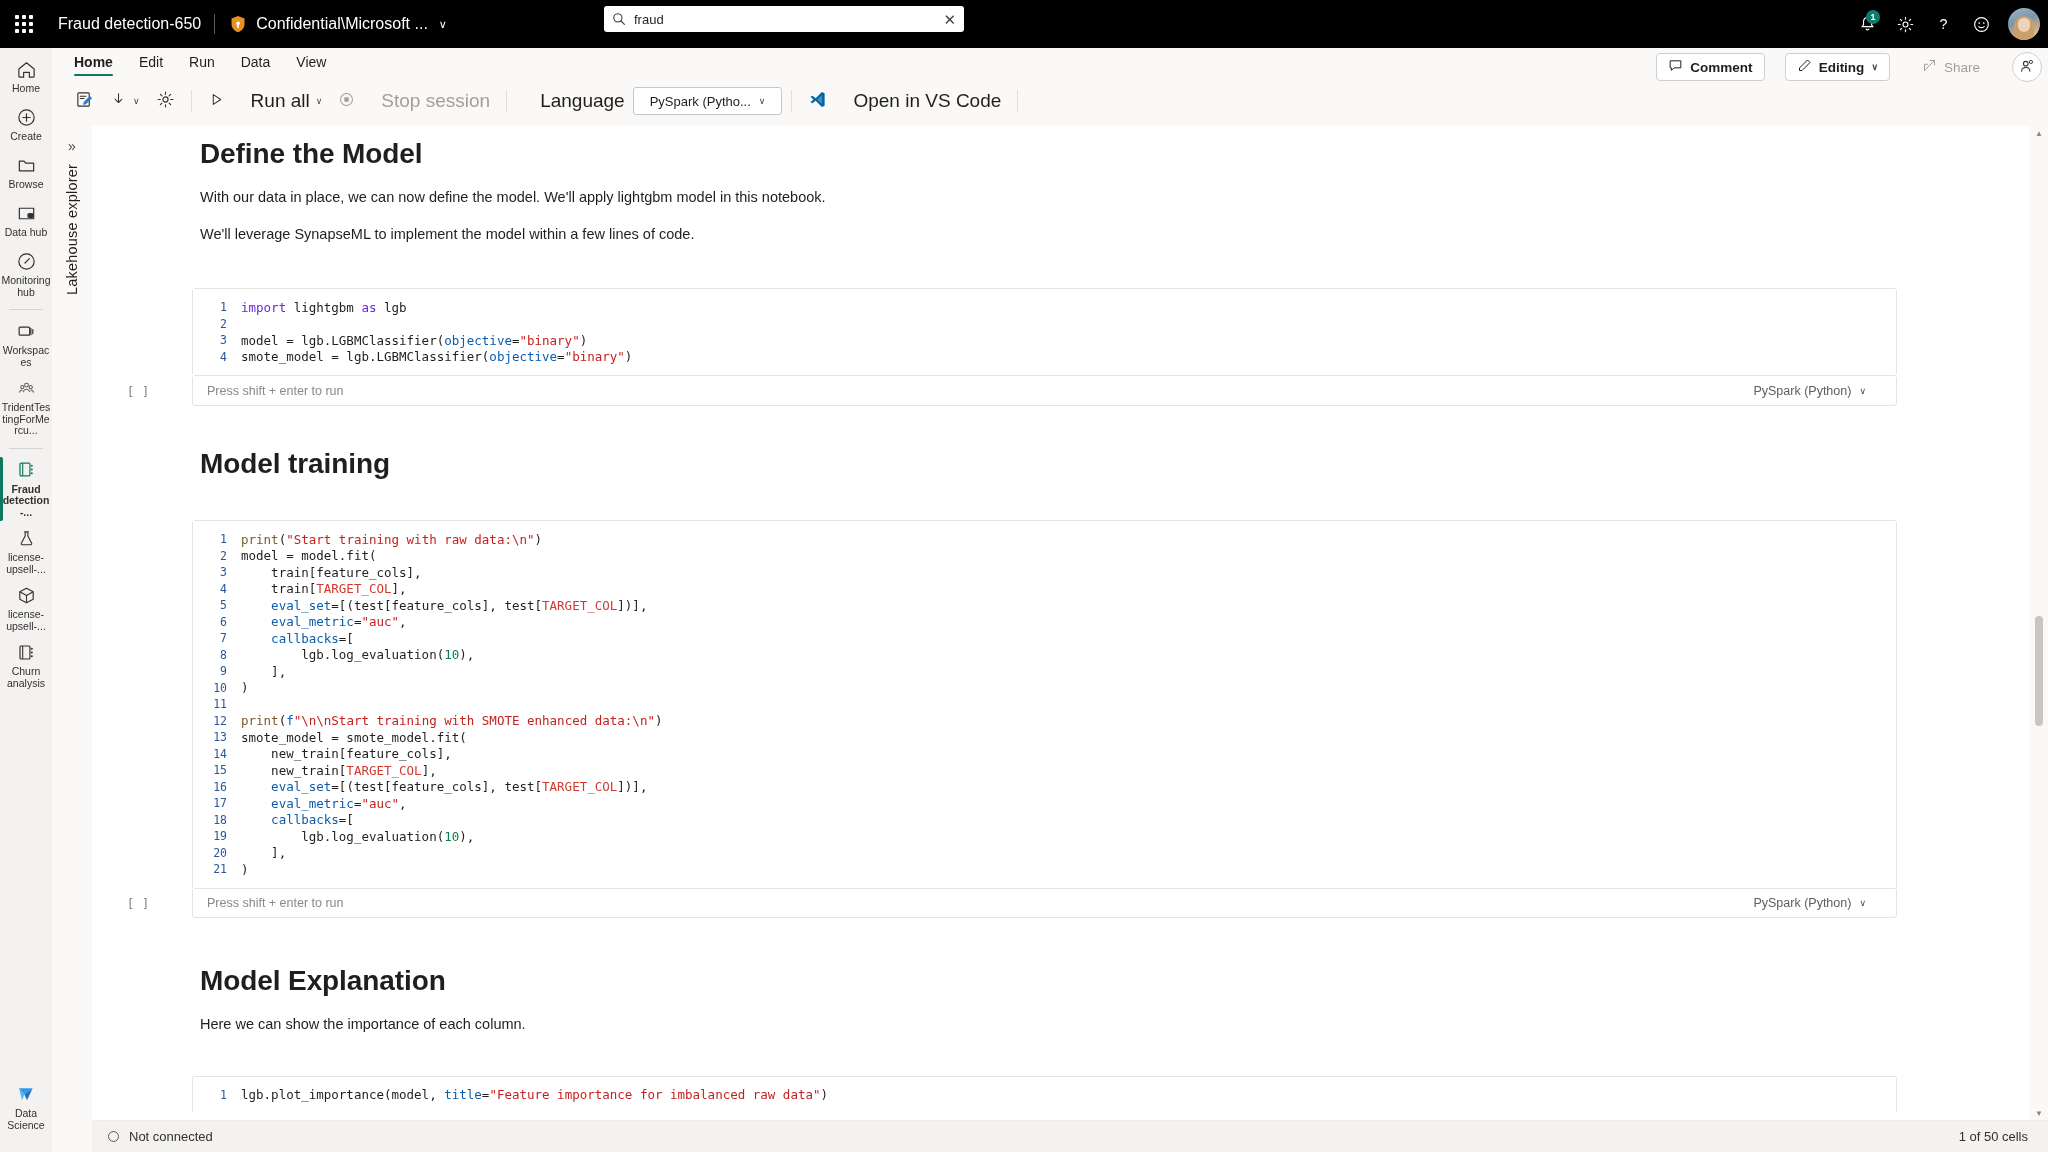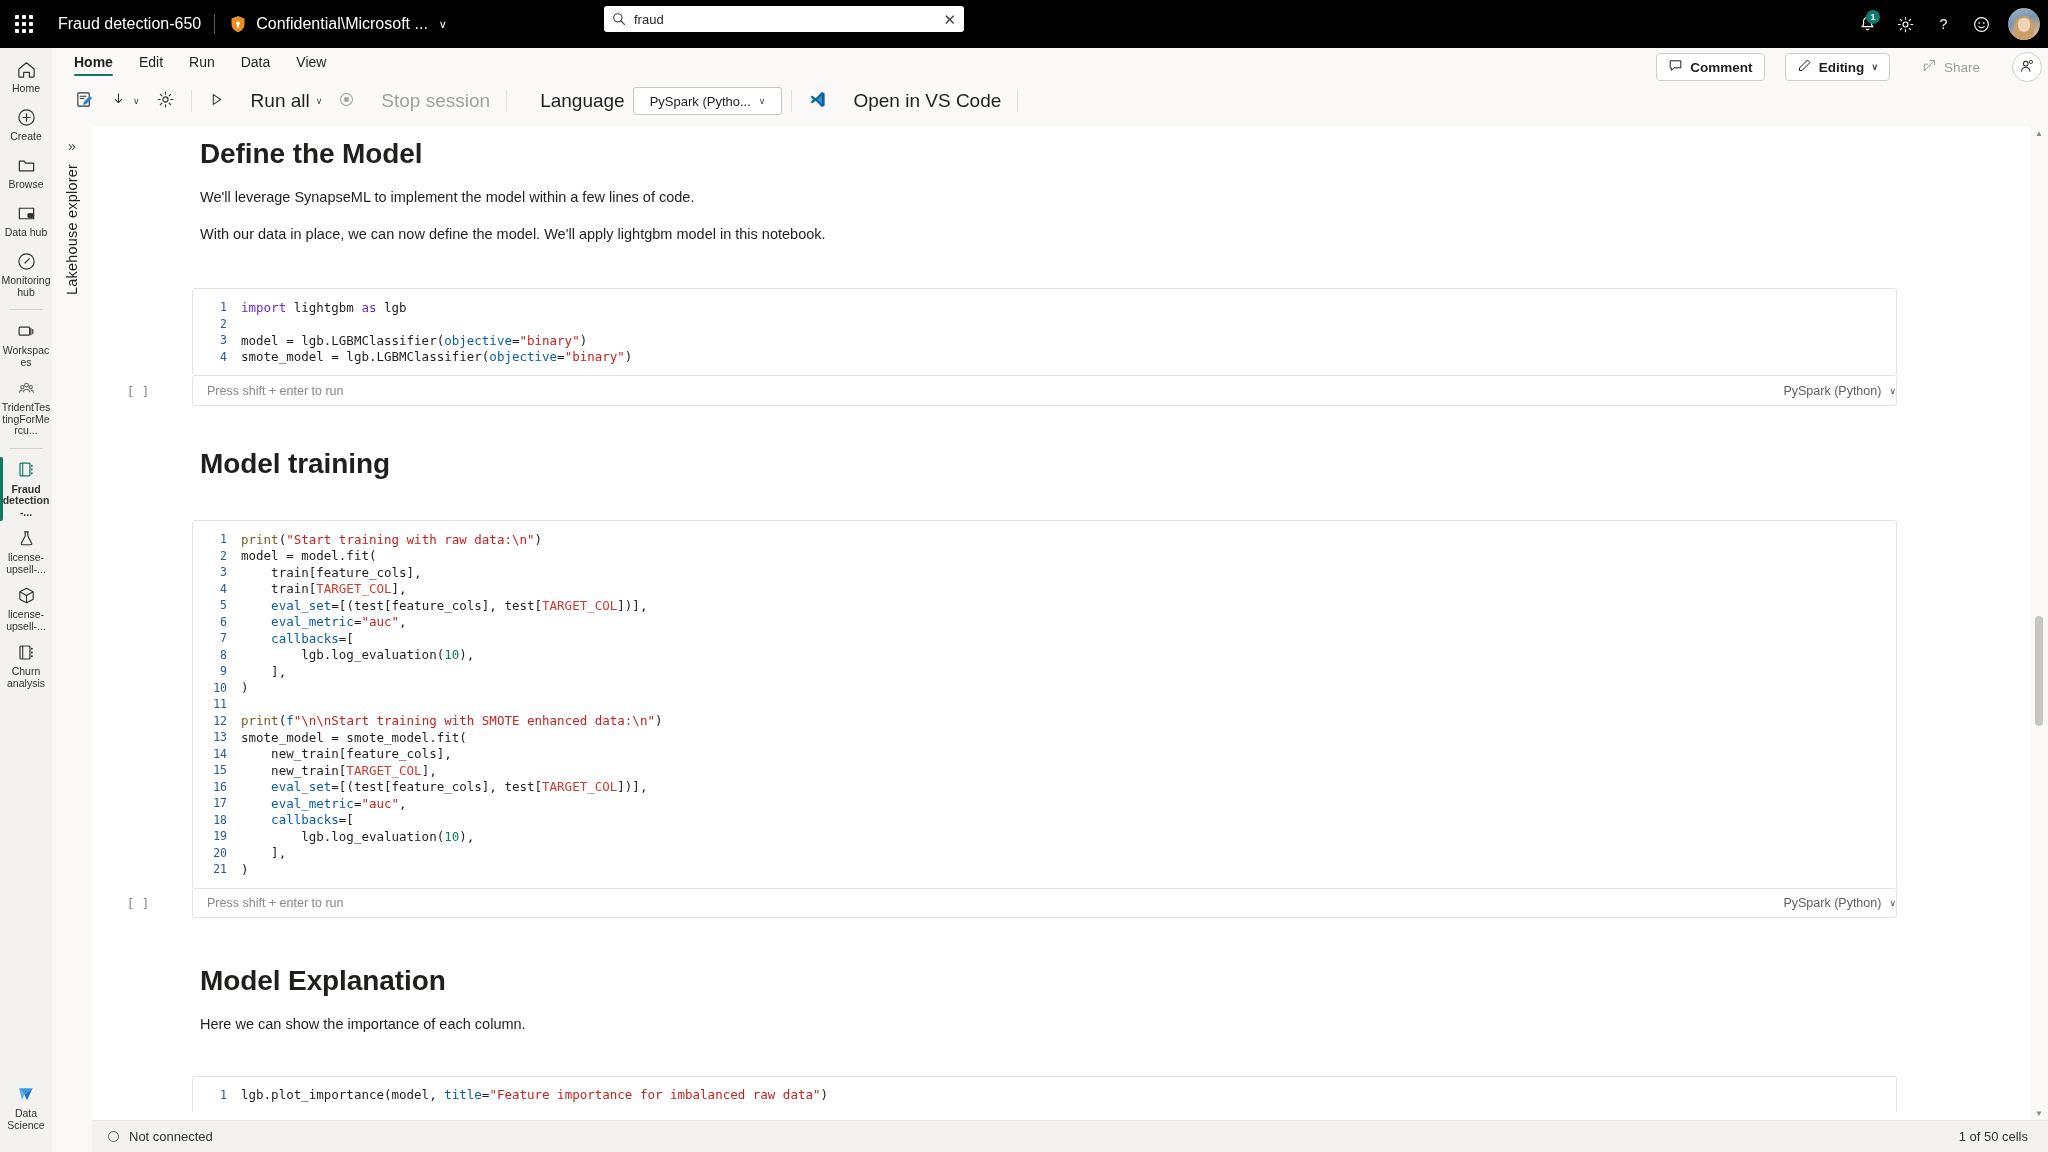--- a/index.html
+++ b/index.html
@@ -198,21 +198,21 @@
   .cell-footer {
     display: flex; align-items: center; height: 30px; position: relative;
   }
   .run-bracket {
     position: absolute; left: -76px; width: 44px; text-align: center;
     font-family: "DejaVu Sans Mono", monospace; font-size: 12.5px; color: #8a8886;
   }
   .footer-bar {
     border: 1px solid #e6e4e2; border-top: none; border-radius: 0 0 3px 3px;
     height: 29px; width: 100%; display: flex; align-items: center;
-    justify-content: space-between; padding: 0 0 0 14px; background:#fff;
+    justify-content: space-between; padding: 0 30px 0 14px; background:#fff;
   }
   .hint { font-size: 12.5px; color: #8a8886; }
   .kernel { font-size: 12.5px; color: #605e5c; display: flex; align-items: center; gap: 8px; cursor: pointer;}
 
   
   .vscroll {
     position: absolute; right: 2px; top: 126px; width: 14px; height: 994px;
   }
   .vscroll .up, .vscroll .down {
     position: absolute; left: 0; width: 14px; height: 14px; display: flex;
@@ -569,22 +569,22 @@
 <div class="lh-strip">
   <div class="lh-expand">»</div>
   <div class="lh-text">Lakehouse explorer</div>
 </div>
 
 <div class="canvas">
   <div class="nb-inner">
 
     <div>
       <div class="md-h1">Define the Model</div>
+      <div class="md-p">With our data in place, we can now define the model. We'll apply lightgbm model in this notebook.</div>
       <div class="md-p">We'll leverage SynapseML to implement the model within a few lines of code.</div>
-      <div class="md-p">With our data in place, we can now define the model. We'll apply lightgbm model in this notebook.</div>
     </div>
 
     <div class="cell" style="margin-top:44px;">
       <div class="cell-box">
         <div class="code-area" id="code-1">
             <div class="code-line">
               <span class="ln">1</span>
               <span class="src"><span class="kw">import</span><span class="plain"> lightgbm </span><span class="kw">as</span><span class="plain"> lgb</span></span>
             </div>
             <div class="code-line">

